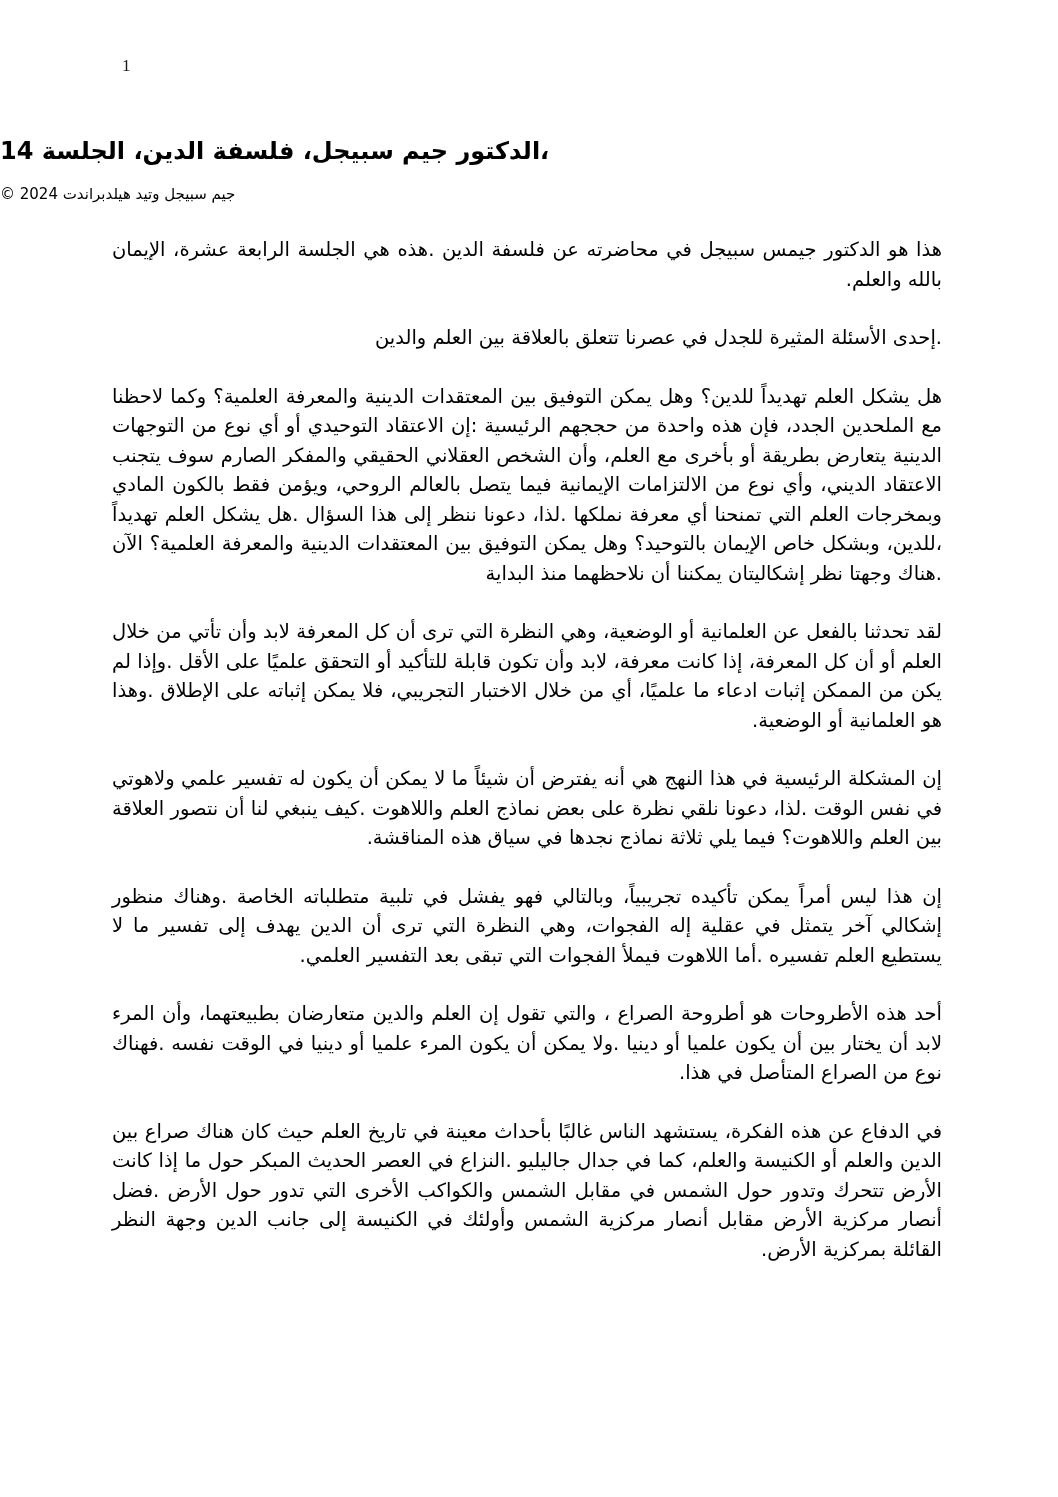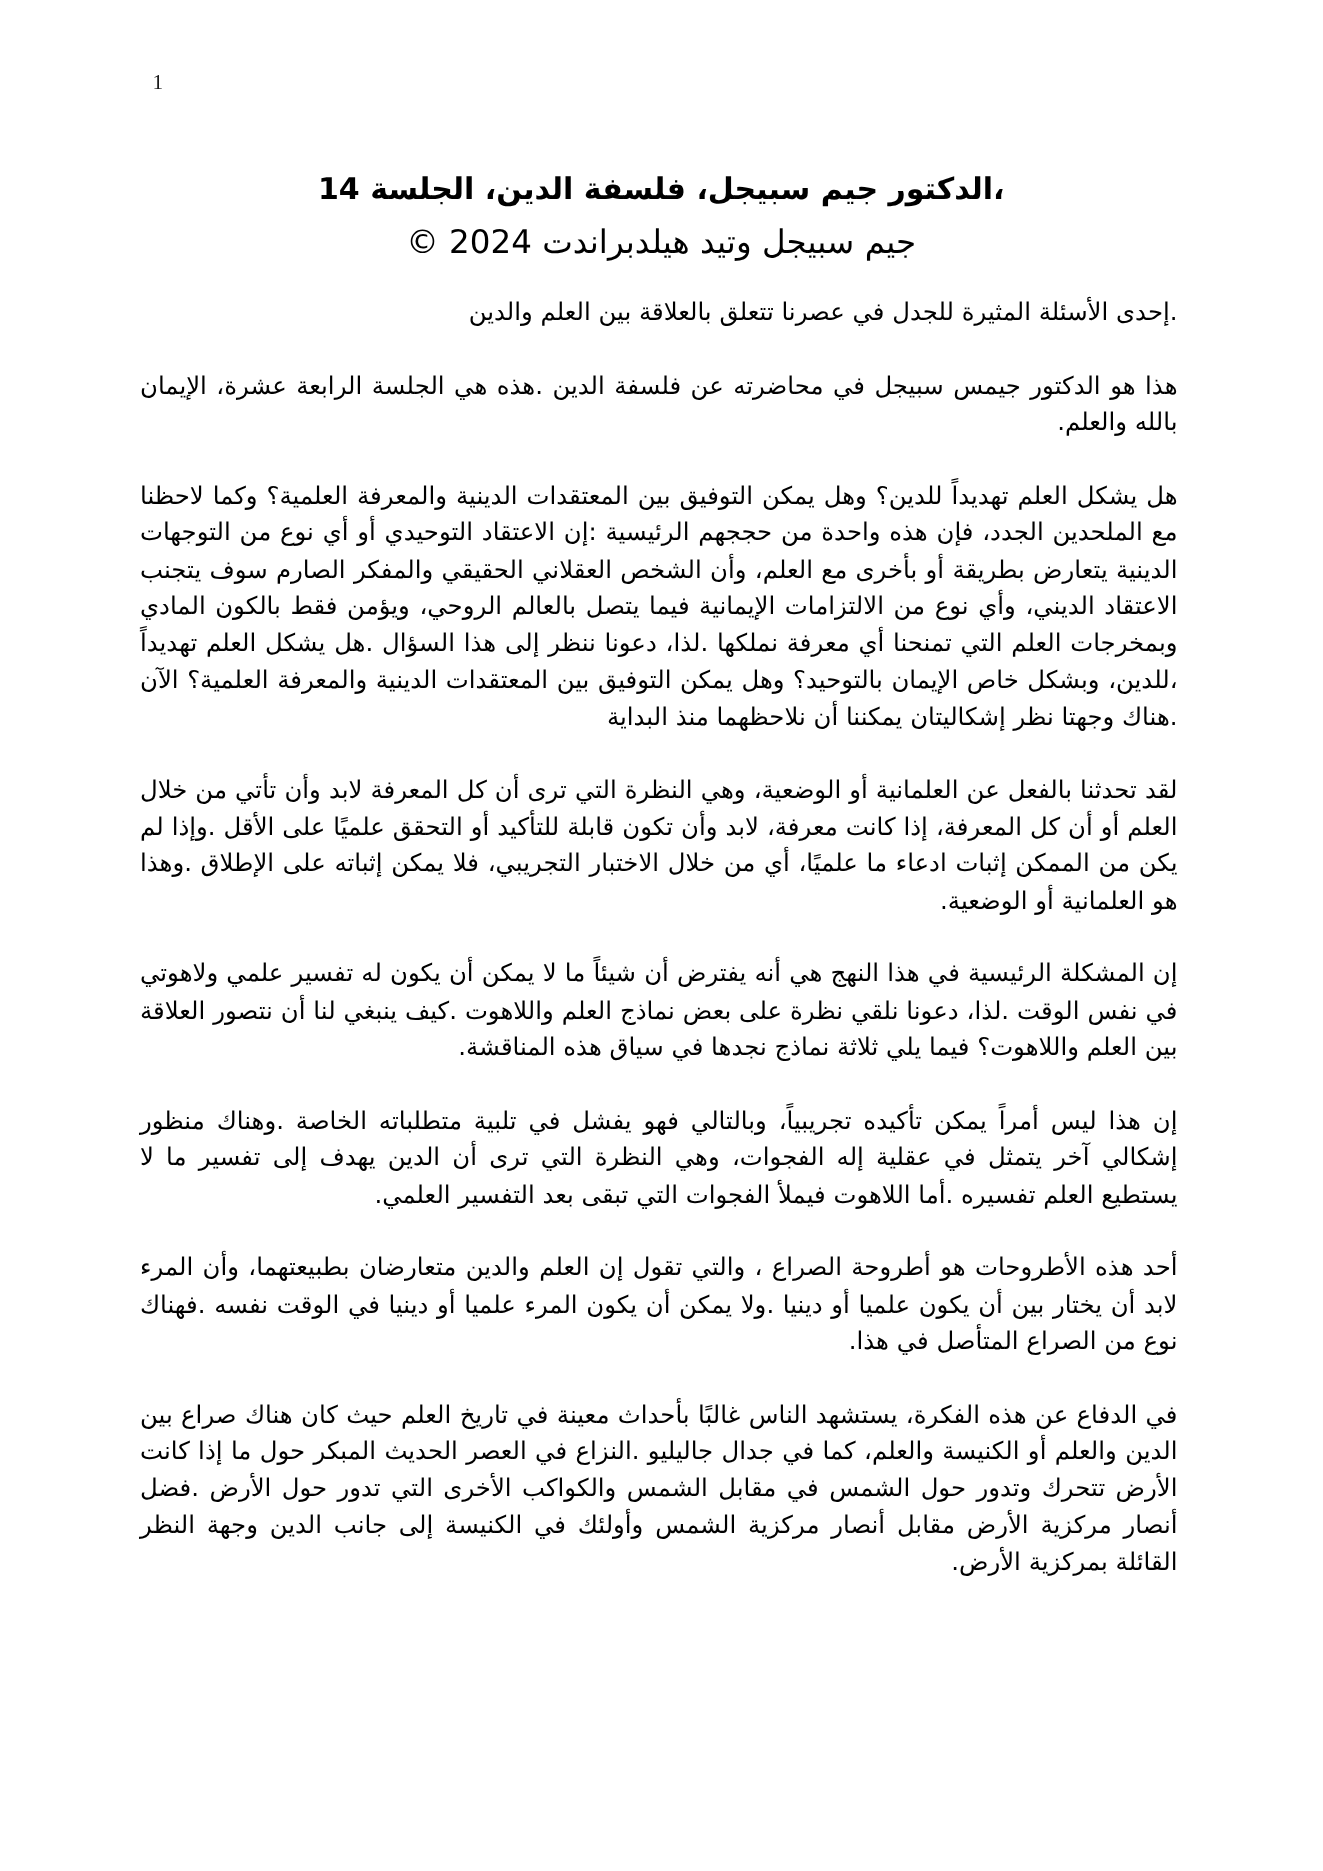--- a/index.html
+++ b/index.html
@@ -19,33 +19,33 @@
   .page-number {
     position: absolute;
     top: 56px;
     left: 122px;
     font-family: "Liberation Serif", "DejaVu Serif", serif;
     font-size: 17px;
     color: #1a1a1a;
   }
   .title-block {
     padding-top: 134px;
-    text-align: center;
+    text-align: left;
     direction: rtl;
   }
   .title-line {
     font-size: 24px;
     font-weight: bold;
     line-height: 34px;
     unicode-bidi: plaintext;
     direction: rtl;
   }
   .byline {
     margin-top: 13px;
-    font-size: 26px;
+    font-size: 15px;
     font-weight: normal;
     line-height: 26px;
     direction: rtl;
   }
   .content {
     direction: rtl;
     margin: 28px 116px 0 112px;
     text-align: justify;
     font-size: 19.5px;
     line-height: 29.5px;
@@ -60,22 +60,22 @@
 <div class="page">
 
   <div class="page-number">1</div>
 
   <header class="title-block">
     <div class="title-line">،الدكتور جيم سبيجل، فلسفة الدين، الجلسة 14</div>
     <div class="byline">جيم سبيجل وتيد هيلدبراندت 2024 ©</div>
   </header>
 
   <main class="content">
+    <p>هذا هو الدكتور جيمس سبيجل في محاضرته عن فلسفة الدين .هذه هي الجلسة الرابعة عشرة، الإيمان بالله والعلم.</p>
     <p>.إحدى الأسئلة المثيرة للجدل في عصرنا تتعلق بالعلاقة بين العلم والدين</p>
-    <p>هذا هو الدكتور جيمس سبيجل في محاضرته عن فلسفة الدين .هذه هي الجلسة الرابعة عشرة، الإيمان بالله والعلم.</p>
     <p>هل يشكل العلم تهديداً للدين؟ وهل يمكن التوفيق بين المعتقدات الدينية والمعرفة العلمية؟ وكما لاحظنا مع الملحدين الجدد، فإن هذه واحدة من حججهم الرئيسية :إن الاعتقاد التوحيدي أو أي نوع من التوجهات الدينية يتعارض بطريقة أو بأخرى مع العلم، وأن الشخص العقلاني الحقيقي والمفكر الصارم سوف يتجنب الاعتقاد الديني، وأي نوع من الالتزامات الإيمانية فيما يتصل بالعالم الروحي، ويؤمن فقط بالكون المادي وبمخرجات العلم التي تمنحنا أي معرفة نملكها .لذا، دعونا ننظر إلى هذا السؤال .هل يشكل العلم تهديداً ،للدين، وبشكل خاص الإيمان بالتوحيد؟ وهل يمكن التوفيق بين المعتقدات الدينية والمعرفة العلمية؟ الآن .هناك وجهتا نظر إشكاليتان يمكننا أن نلاحظهما منذ البداية</p>
     <p>لقد تحدثنا بالفعل عن العلمانية أو الوضعية، وهي النظرة التي ترى أن كل المعرفة لابد وأن تأتي من خلال العلم أو أن كل المعرفة، إذا كانت معرفة، لابد وأن تكون قابلة للتأكيد أو التحقق علميًا على الأقل .وإذا لم يكن من الممكن إثبات ادعاء ما علميًا، أي من خلال الاختبار التجريبي، فلا يمكن إثباته على الإطلاق .وهذا هو العلمانية أو الوضعية.</p>
     <p>إن المشكلة الرئيسية في هذا النهج هي أنه يفترض أن شيئاً ما لا يمكن أن يكون له تفسير علمي ولاهوتي في نفس الوقت .لذا، دعونا نلقي نظرة على بعض نماذج العلم واللاهوت .كيف ينبغي لنا أن نتصور العلاقة بين العلم واللاهوت؟ فيما يلي ثلاثة نماذج نجدها في سياق هذه المناقشة.</p>
     <p>إن هذا ليس أمراً يمكن تأكيده تجريبياً، وبالتالي فهو يفشل في تلبية متطلباته الخاصة .وهناك منظور إشكالي آخر يتمثل في عقلية إله الفجوات، وهي النظرة التي ترى أن الدين يهدف إلى تفسير ما لا يستطيع العلم تفسيره .أما اللاهوت فيملأ الفجوات التي تبقى بعد التفسير العلمي.</p>
     <p>أحد هذه الأطروحات هو أطروحة الصراع ، والتي تقول إن العلم والدين متعارضان بطبيعتهما، وأن المرء لابد أن يختار بين أن يكون علميا أو دينيا .ولا يمكن أن يكون المرء علميا أو دينيا في الوقت نفسه .فهناك نوع من الصراع المتأصل في هذا.</p>
     <p>في الدفاع عن هذه الفكرة، يستشهد الناس غالبًا بأحداث معينة في تاريخ العلم حيث كان هناك صراع بين الدين والعلم أو الكنيسة والعلم، كما في جدال جاليليو .النزاع في العصر الحديث المبكر حول ما إذا كانت الأرض تتحرك وتدور حول الشمس في مقابل الشمس والكواكب الأخرى التي تدور حول الأرض .فضل أنصار مركزية الأرض مقابل أنصار مركزية الشمس وأولئك في الكنيسة إلى جانب الدين وجهة النظر القائلة بمركزية الأرض.</p>
   </main>
 
 </div>
 

